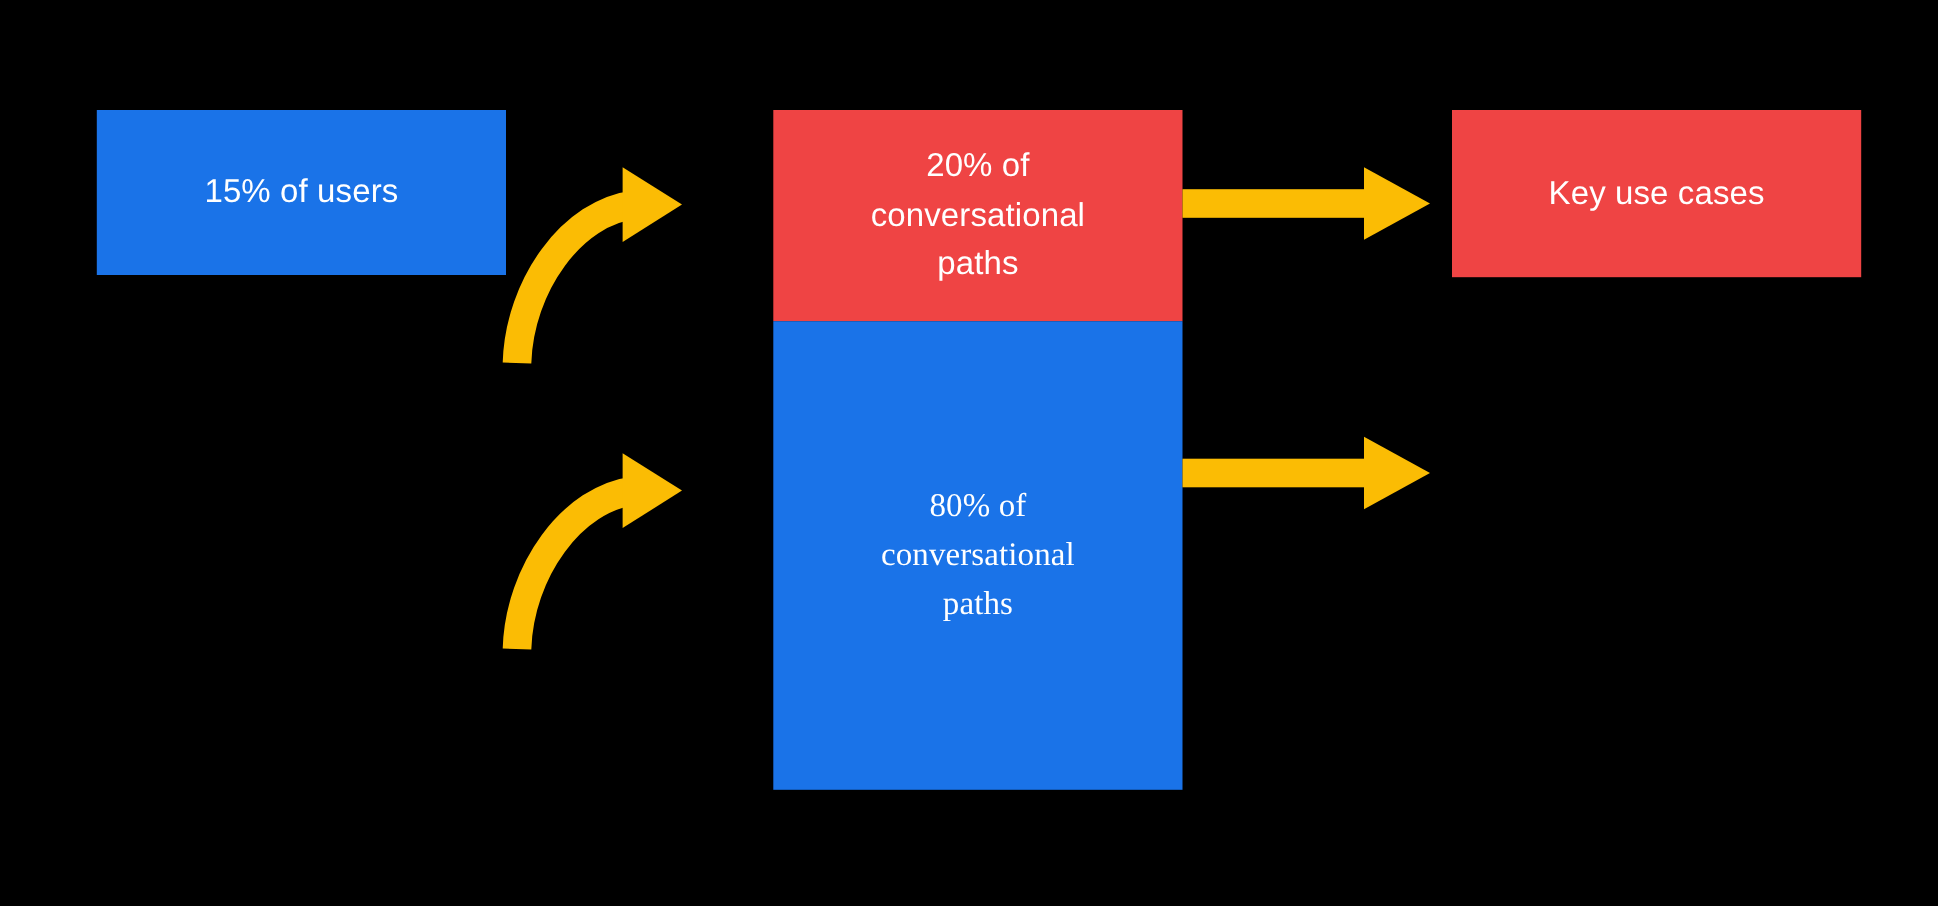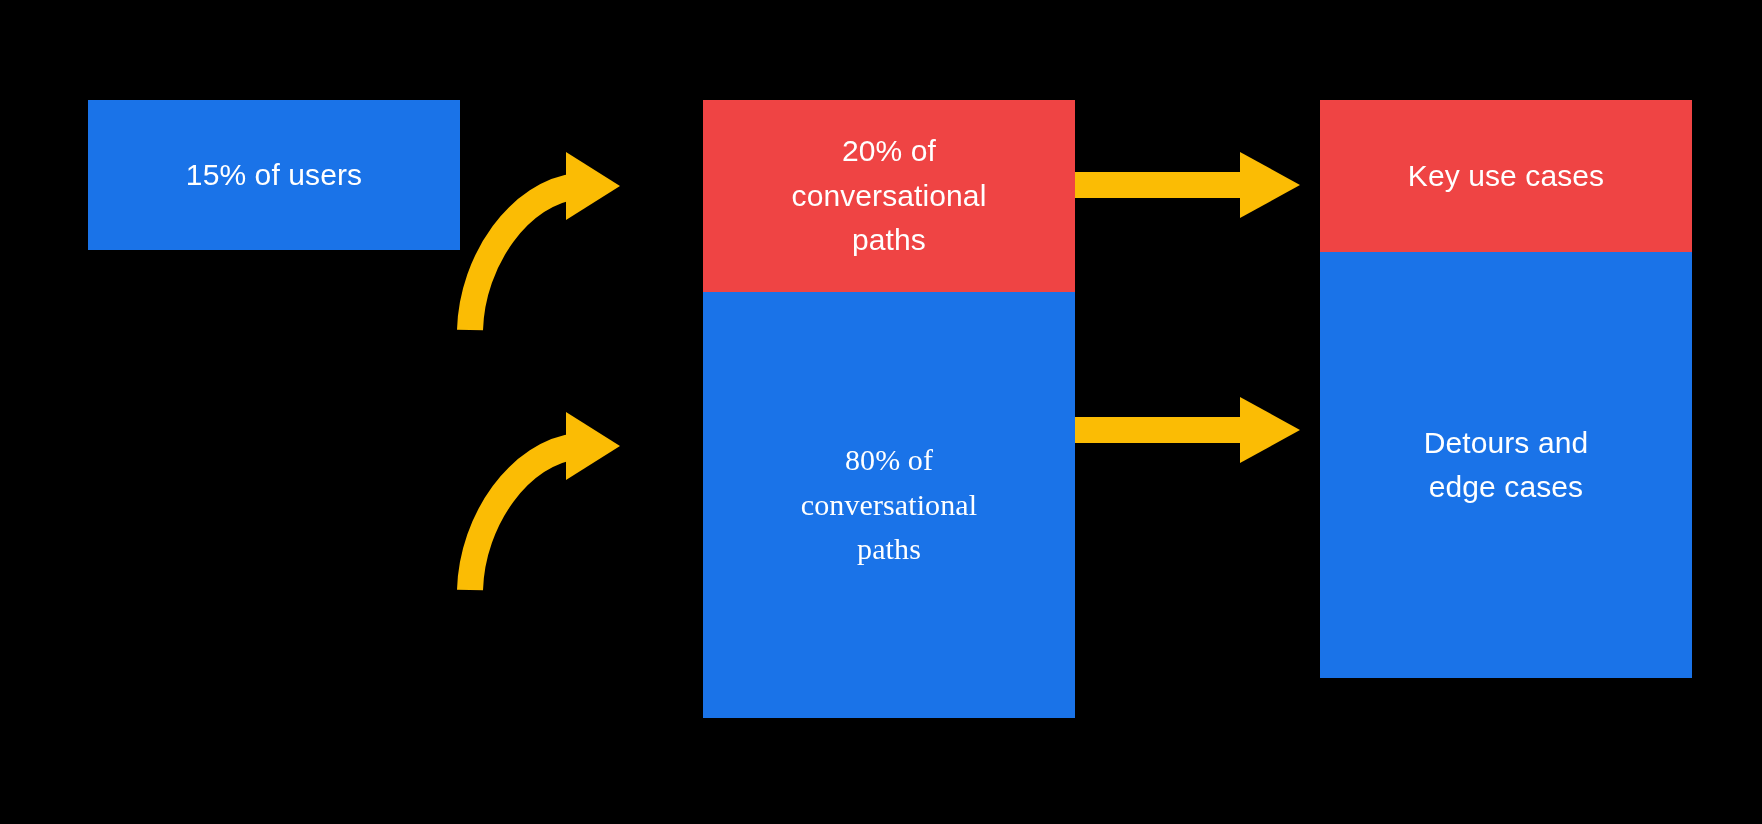--- a/index.html
+++ b/index.html
@@ -107,24 +107,20 @@
       <span class="block-label">80% of
 conversational
 paths</span>
     </div>
   </div>
 
   <div class="column" id="column-outcomes">
     <div class="block green seg-green">
       <span class="block-label">Key use cases</span>
     </div>
-    <div class="block blue seg-blue">
-      <span class="block-label">Detours and
-edge cases</span>
-    </div>
   </div>
 
   <svg class="arrow-svg" id="arrow-curved-top" viewBox="0 0 250 200">
     <path d="M 10 190 C 12 120, 60 52, 118 46" fill="none" stroke="#FBBC04" stroke-width="26" stroke-linecap="butt"></path>
     <polygon points="106,12 160,46 106,80" fill="#FBBC04"></polygon>
   </svg>
 
   <svg class="arrow-svg" id="arrow-curved-bottom" viewBox="0 0 250 200">
     <path d="M 10 190 C 12 120, 60 52, 118 46" fill="none" stroke="#FBBC04" stroke-width="26" stroke-linecap="butt"></path>
     <polygon points="106,12 160,46 106,80" fill="#FBBC04"></polygon>

